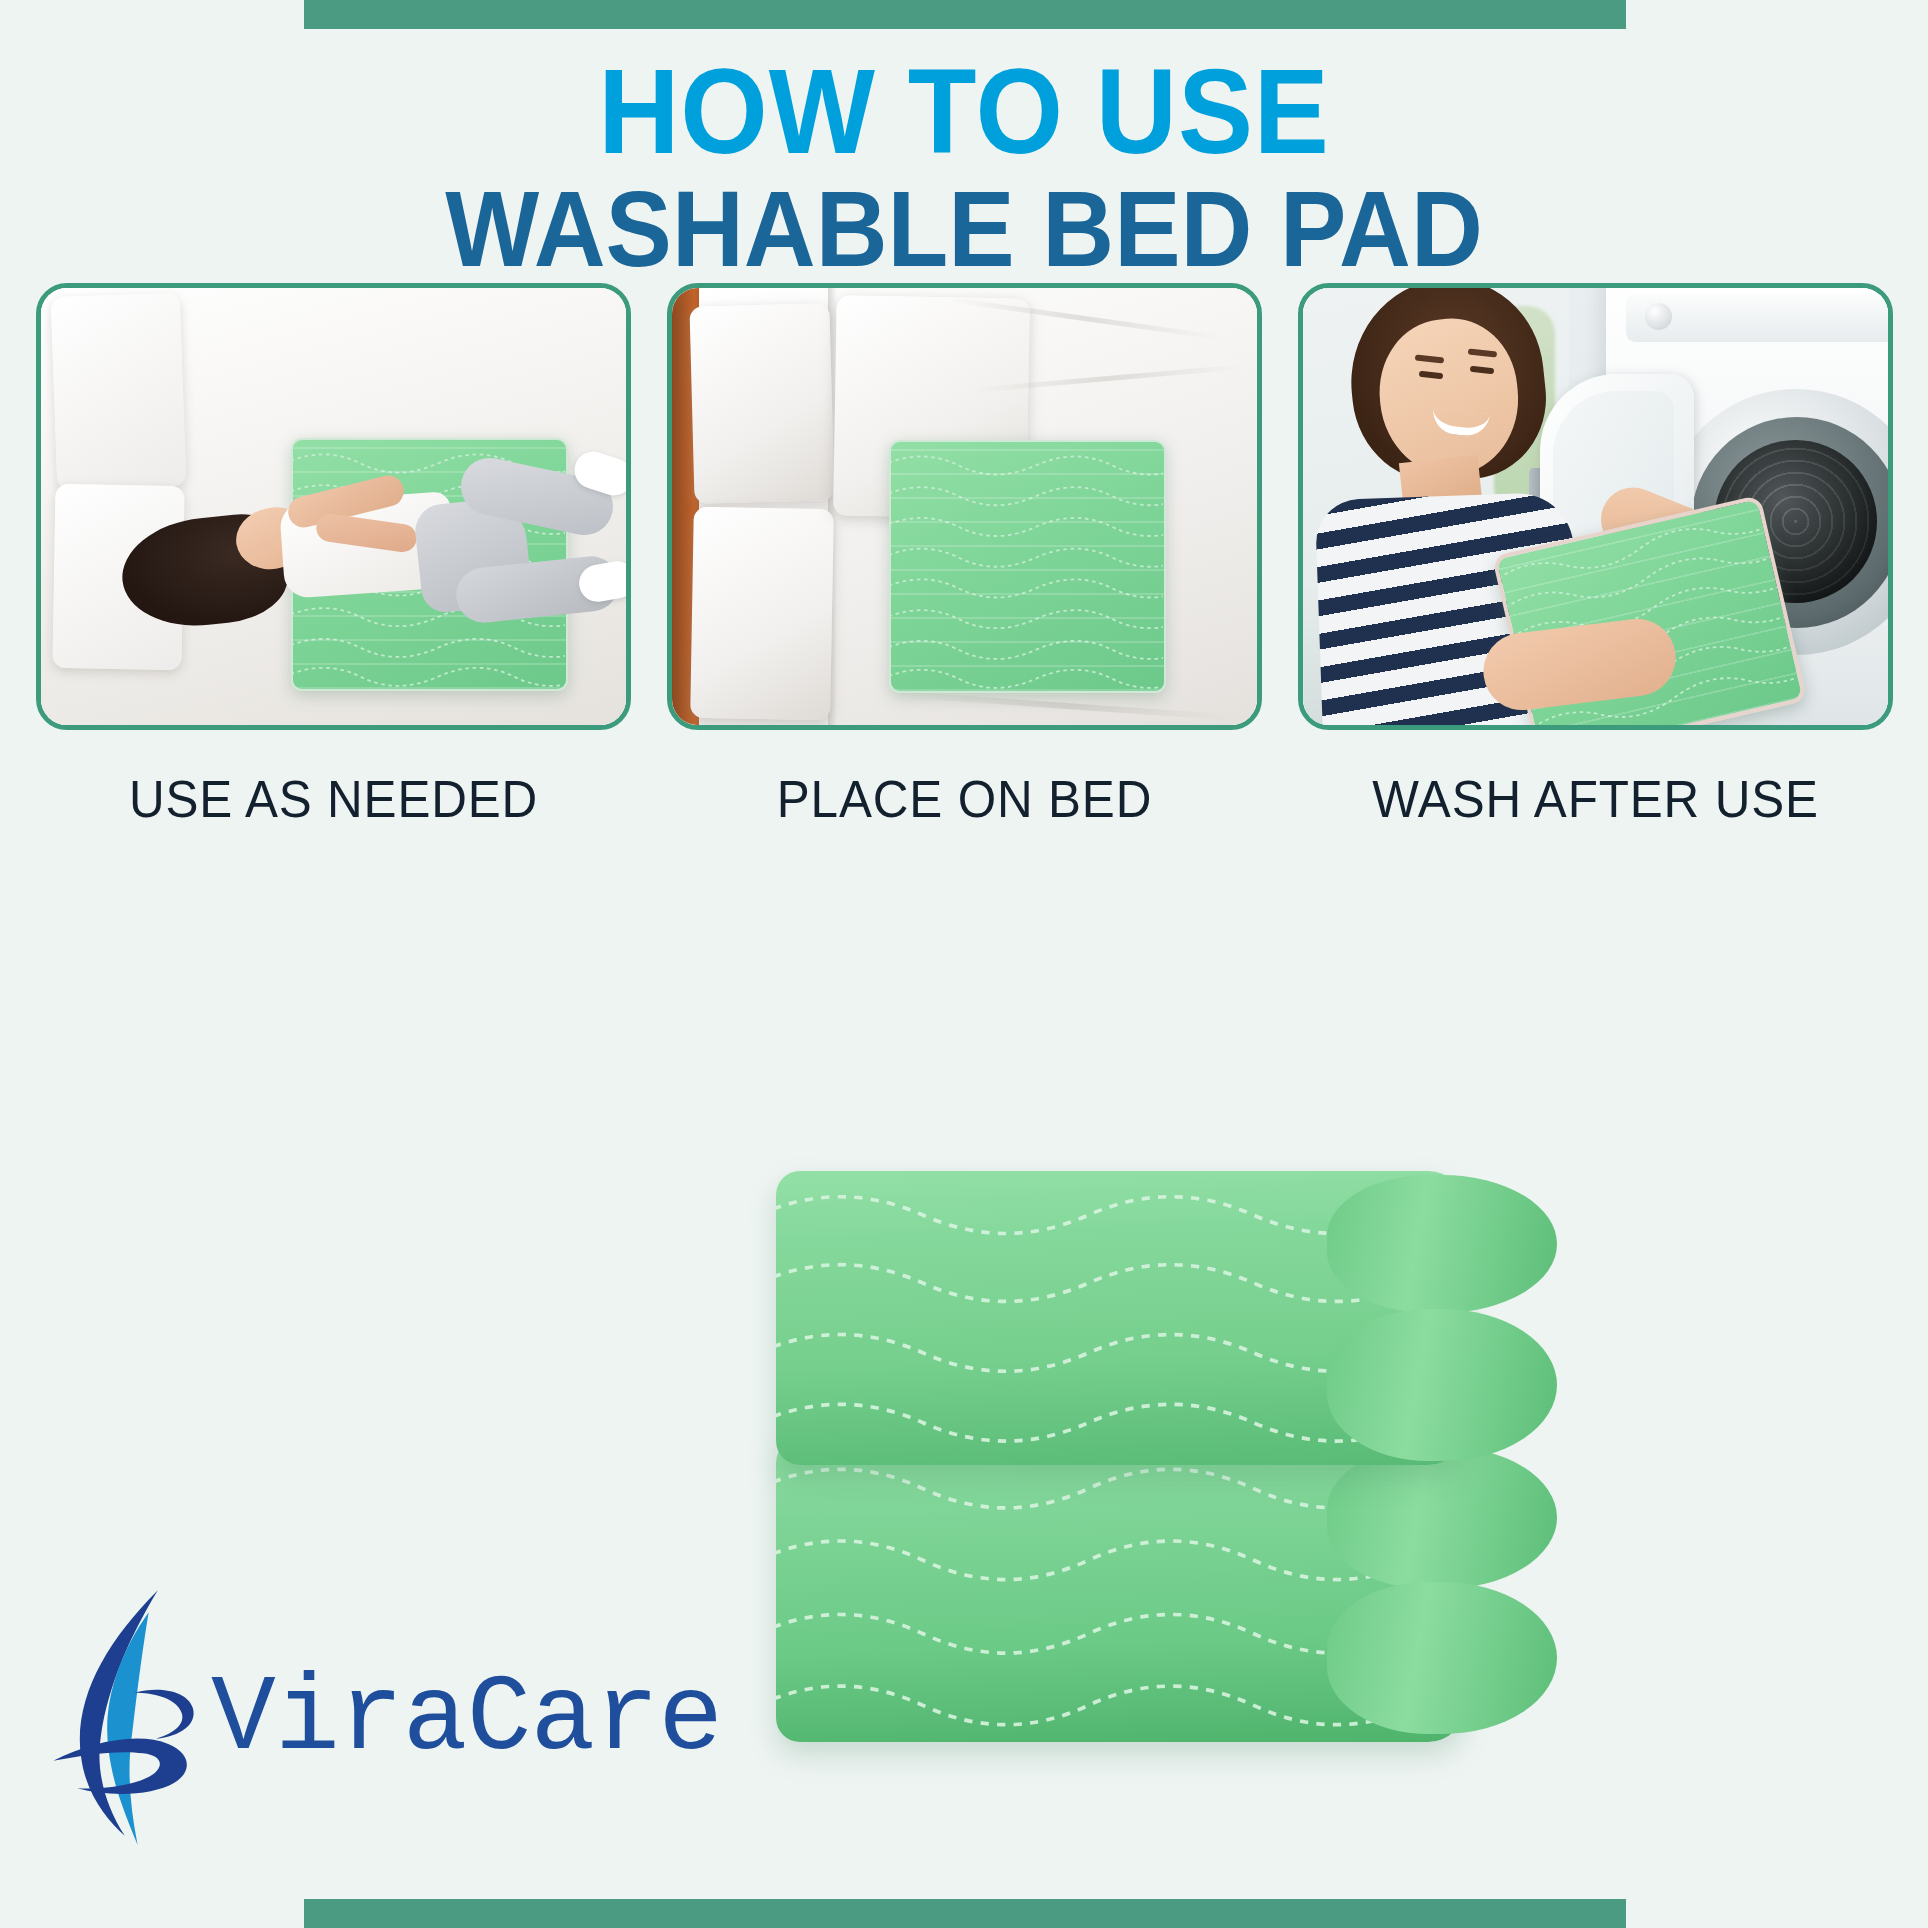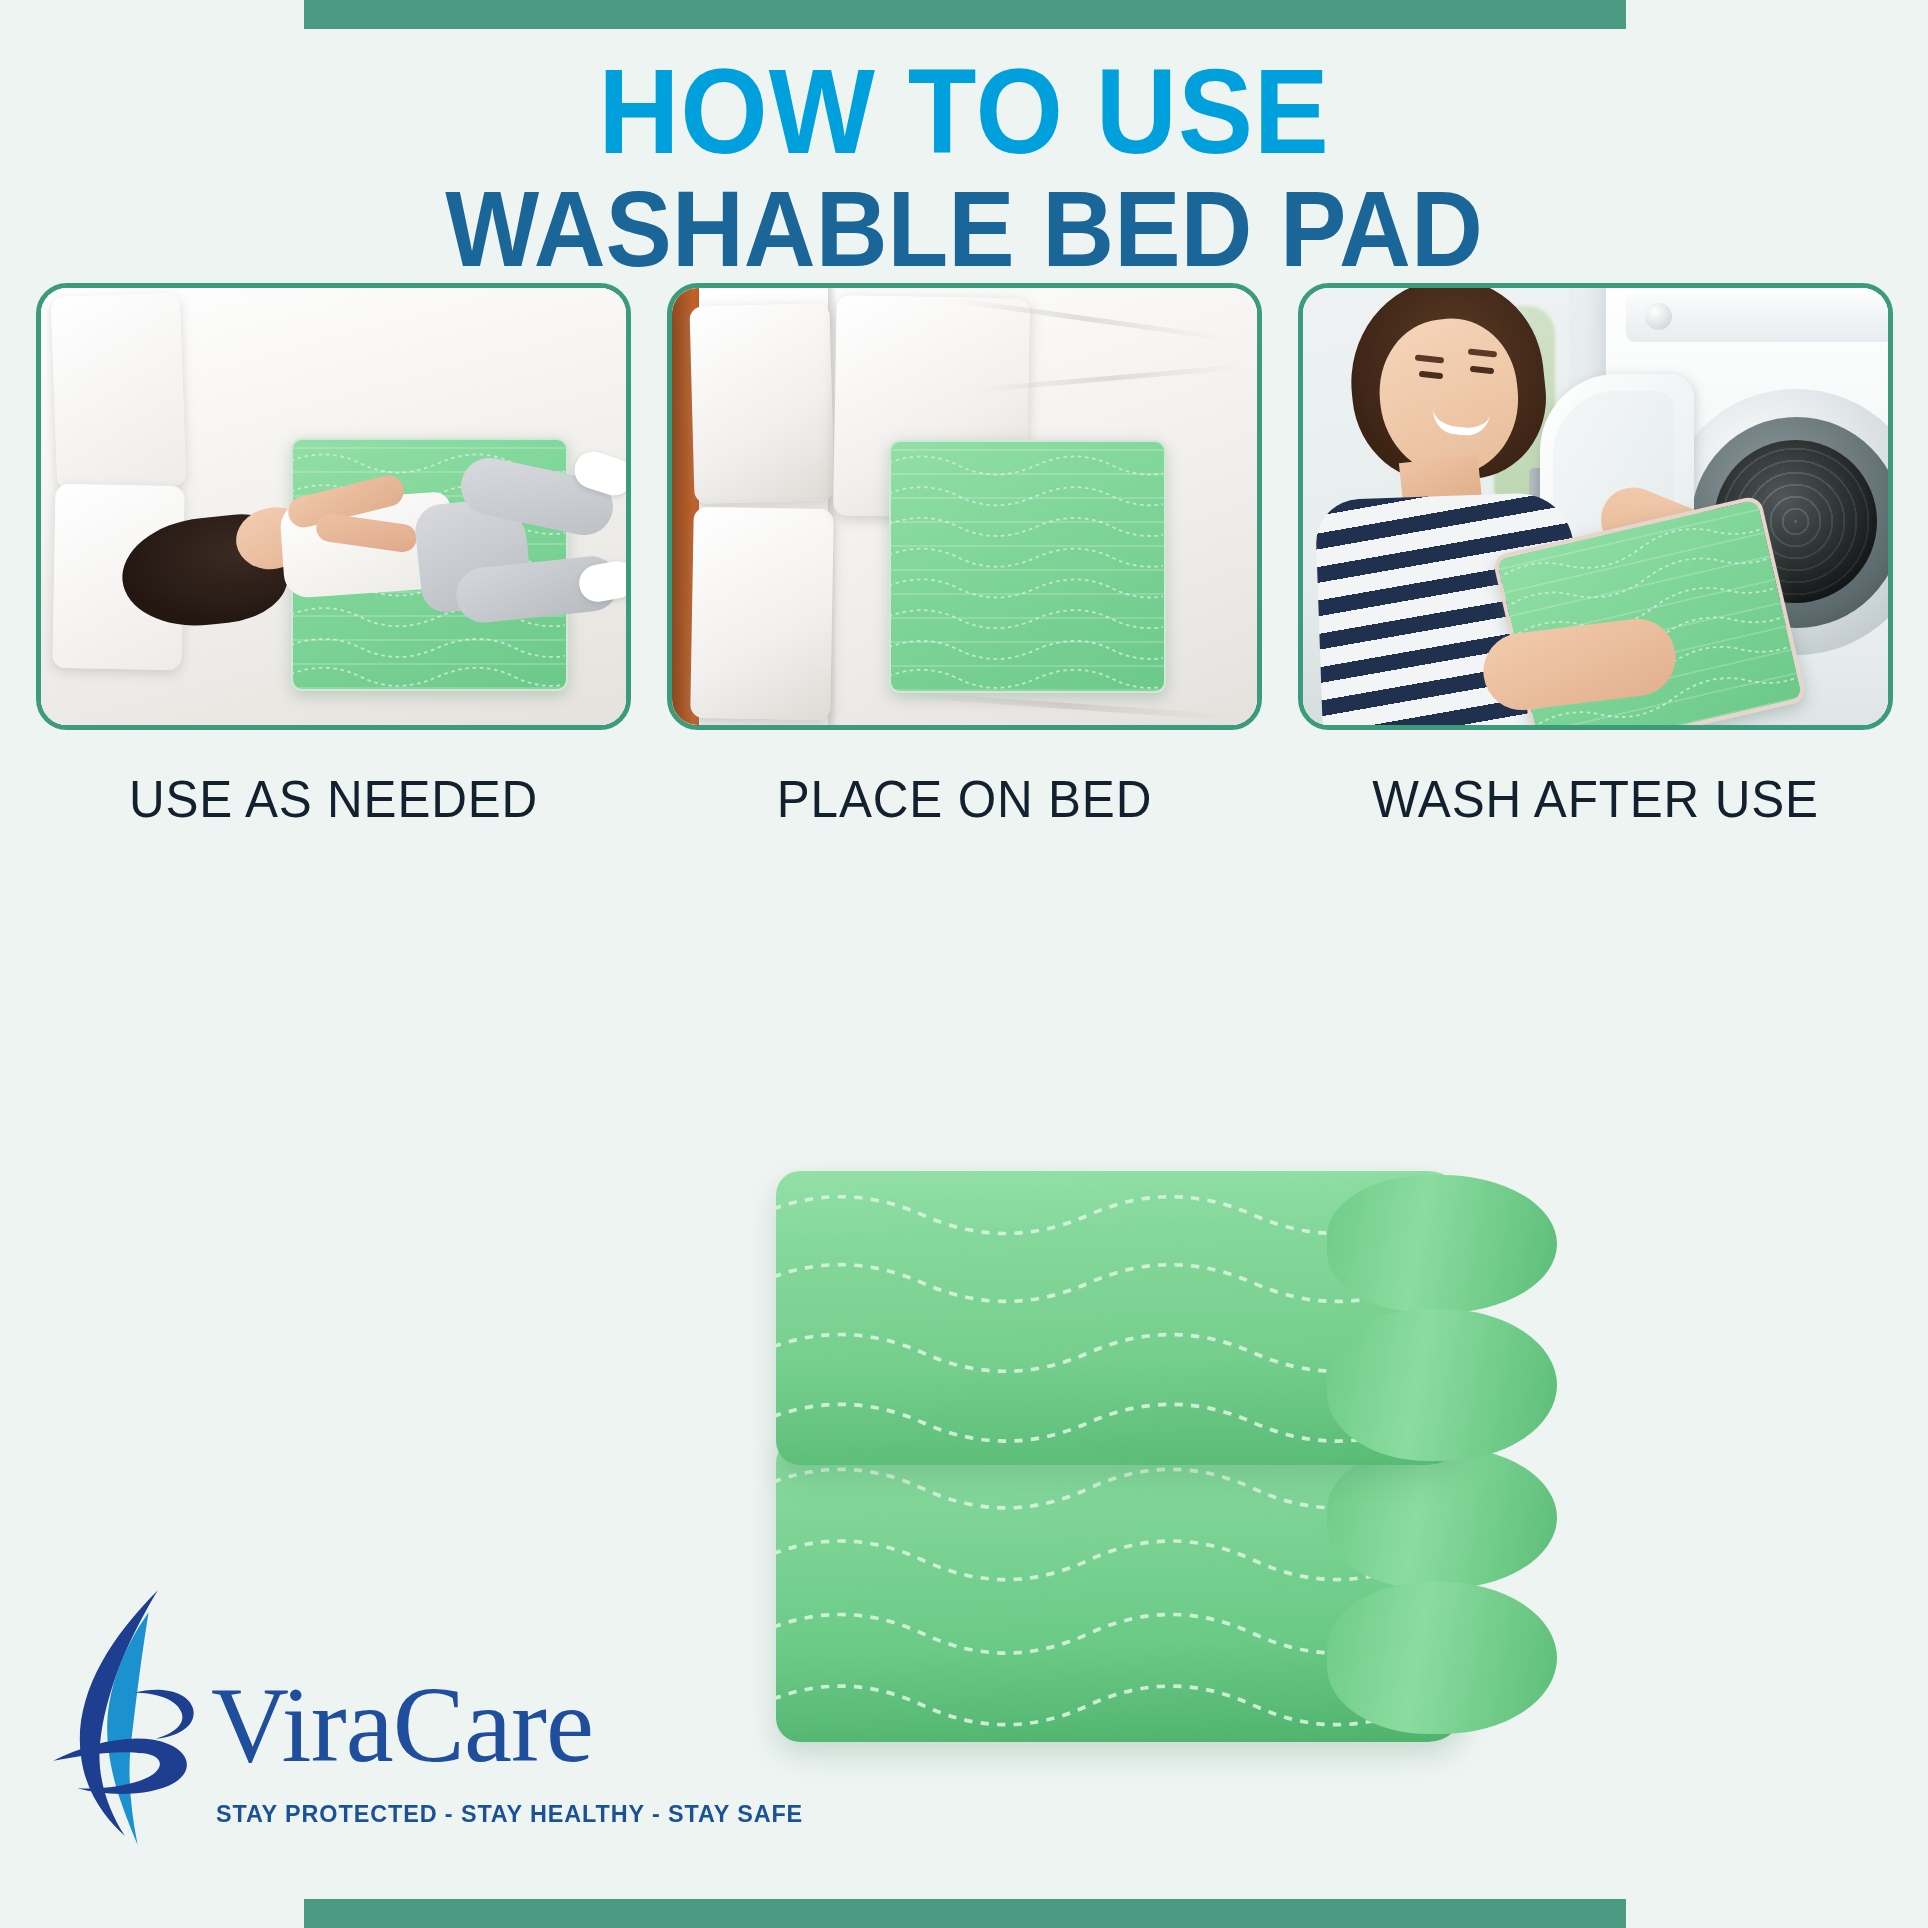--- a/index.html
+++ b/index.html
@@ -357,26 +357,25 @@
 
   
   .logo {
     position:absolute;
     left:53px; top:1581px;
     width:569px; height:275px;
   }
   .logo-mark { position:absolute; left:0; top:0; width:162px; height:275px; }
   .logo-word {
     position:absolute; left:158px; top:84px;
-    font-family:Liberation Serif, serif;
+    font-family:Liberation Mono, monospace;
     font-size:108px;
     color:#1e4e9c;
     letter-spacing:-0.9px;
     line-height:1;
-    margin-top:6px;
   }
   .logo-tag {
     position:absolute; left:163px; top:220px;
     font-family:"Liberation Sans", sans-serif;
     font-weight:bold;
     font-size:23.4px;
     letter-spacing:0.9px;
     color:#1b5296;
     white-space:nowrap;
   }
@@ -538,17 +537,16 @@
              C 56 244, 46 206, 52 168 C 60 112, 86 56, 114 10 Z" fill="#1e3f8f"></path>
     <path d="M104 34 C 70 82, 54 134, 60 182 C 64 220, 78 254, 92 288
              C 84 248, 80 206, 86 166 C 92 114, 98 70, 104 34 Z" fill="#1b92cf"></path>
     <path d="M0 196 C 40 176, 92 164, 126 178 C 150 188, 152 208, 132 220
              C 108 234, 62 236, 26 226 C 56 228, 94 222, 110 210
              C 122 200, 116 190, 98 188 C 70 184, 32 190, 0 196 Z" fill="#1e3f8f"></path>
     <path d="M88 122 C 116 114, 146 120, 152 138 C 158 156, 138 170, 112 172
              C 132 166, 144 156, 140 144 C 134 128, 110 122, 88 122 Z" fill="#1e3f8f"></path>
   </svg>
   <div class="logo-word">ViraCare</div>
-  <div class="logo-tag">STAY PROTECTED - STAY HEALTHY - STAY SAFE</div>
 </div>
 
 <div class="bar bar-bottom"></div>
 
 
 </body></html>

